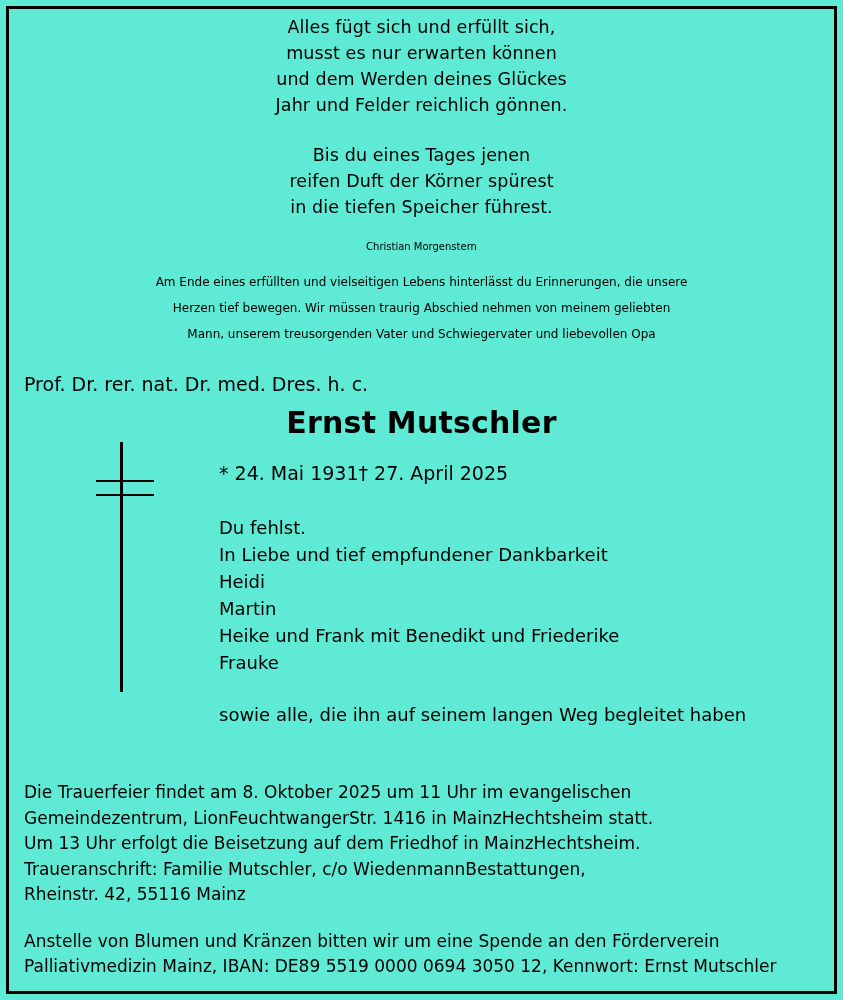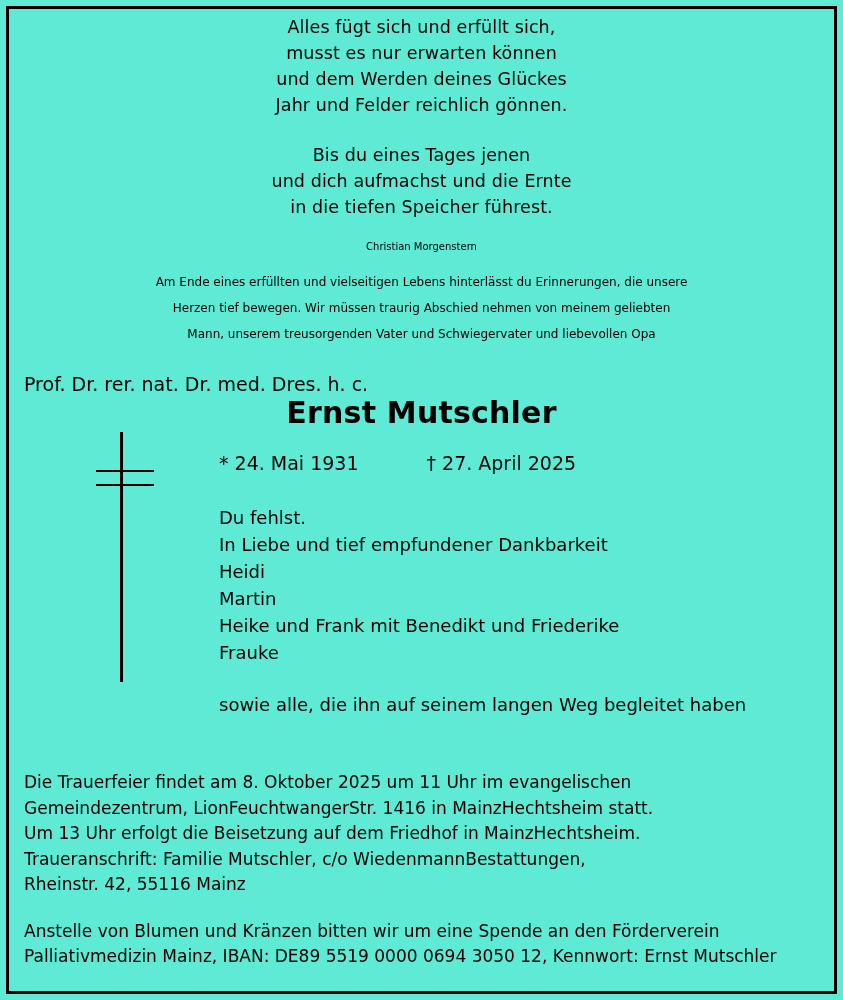--- a/index.html
+++ b/index.html
@@ -61,20 +61,21 @@
 
   .titles {
     text-align: left;
     font-size: 19px;
     margin-top: 26px;
   }
   .name {
     text-align: center;
     font-size: 30px;
     font-weight: bold;
+    margin-top: 10px;
     letter-spacing: 0.2px;
   }
 
   .mid-block {
     position: relative;
     margin-top: 22px;
     min-height: 300px;
   }
 
   .cross {
@@ -108,21 +109,20 @@
     height: 2px;
     background: #000;
   }
 
   .right-col {
     margin-left: 195px;
   }
   .dates {
     font-size: 19px;
     display: flex;
-    gap: 68px;
     margin-bottom: 30px;
   }
   .mourners {
     font-size: 18px;
     line-height: 27px;
   }
   .closing-line {
     font-size: 18px;
     margin-top: 28px;
   }
@@ -145,21 +145,21 @@
 
     <div class="poem">
       <div class="stanza">
         <div>Alles fügt sich und erfüllt sich,</div>
         <div>musst es nur erwarten können</div>
         <div>und dem Werden deines Glückes</div>
         <div>Jahr und Felder reichlich gönnen.</div>
       </div>
       <div class="stanza">
         <div>Bis du eines Tages jenen</div>
-        <div>und dich aufmachst und die Ernte</div>
+        <div>reifen Duft der Körner spürest</div>
         <div>in die tiefen Speicher führest.</div>
       </div>
     </div>
     <div class="poem-author">Christian Morgenstern</div>
 
     <div class="intro">
       <div>Am Ende eines erfüllten und vielseitigen Lebens hinterlässt du Erinnerungen, die unsere</div>
       <div>Herzen tief bewegen. Wir müssen traurig Abschied nehmen von meinem geliebten</div>
       <div>Mann, unserem treusorgenden Vater und Schwiegervater und liebevollen Opa</div>
     </div>

